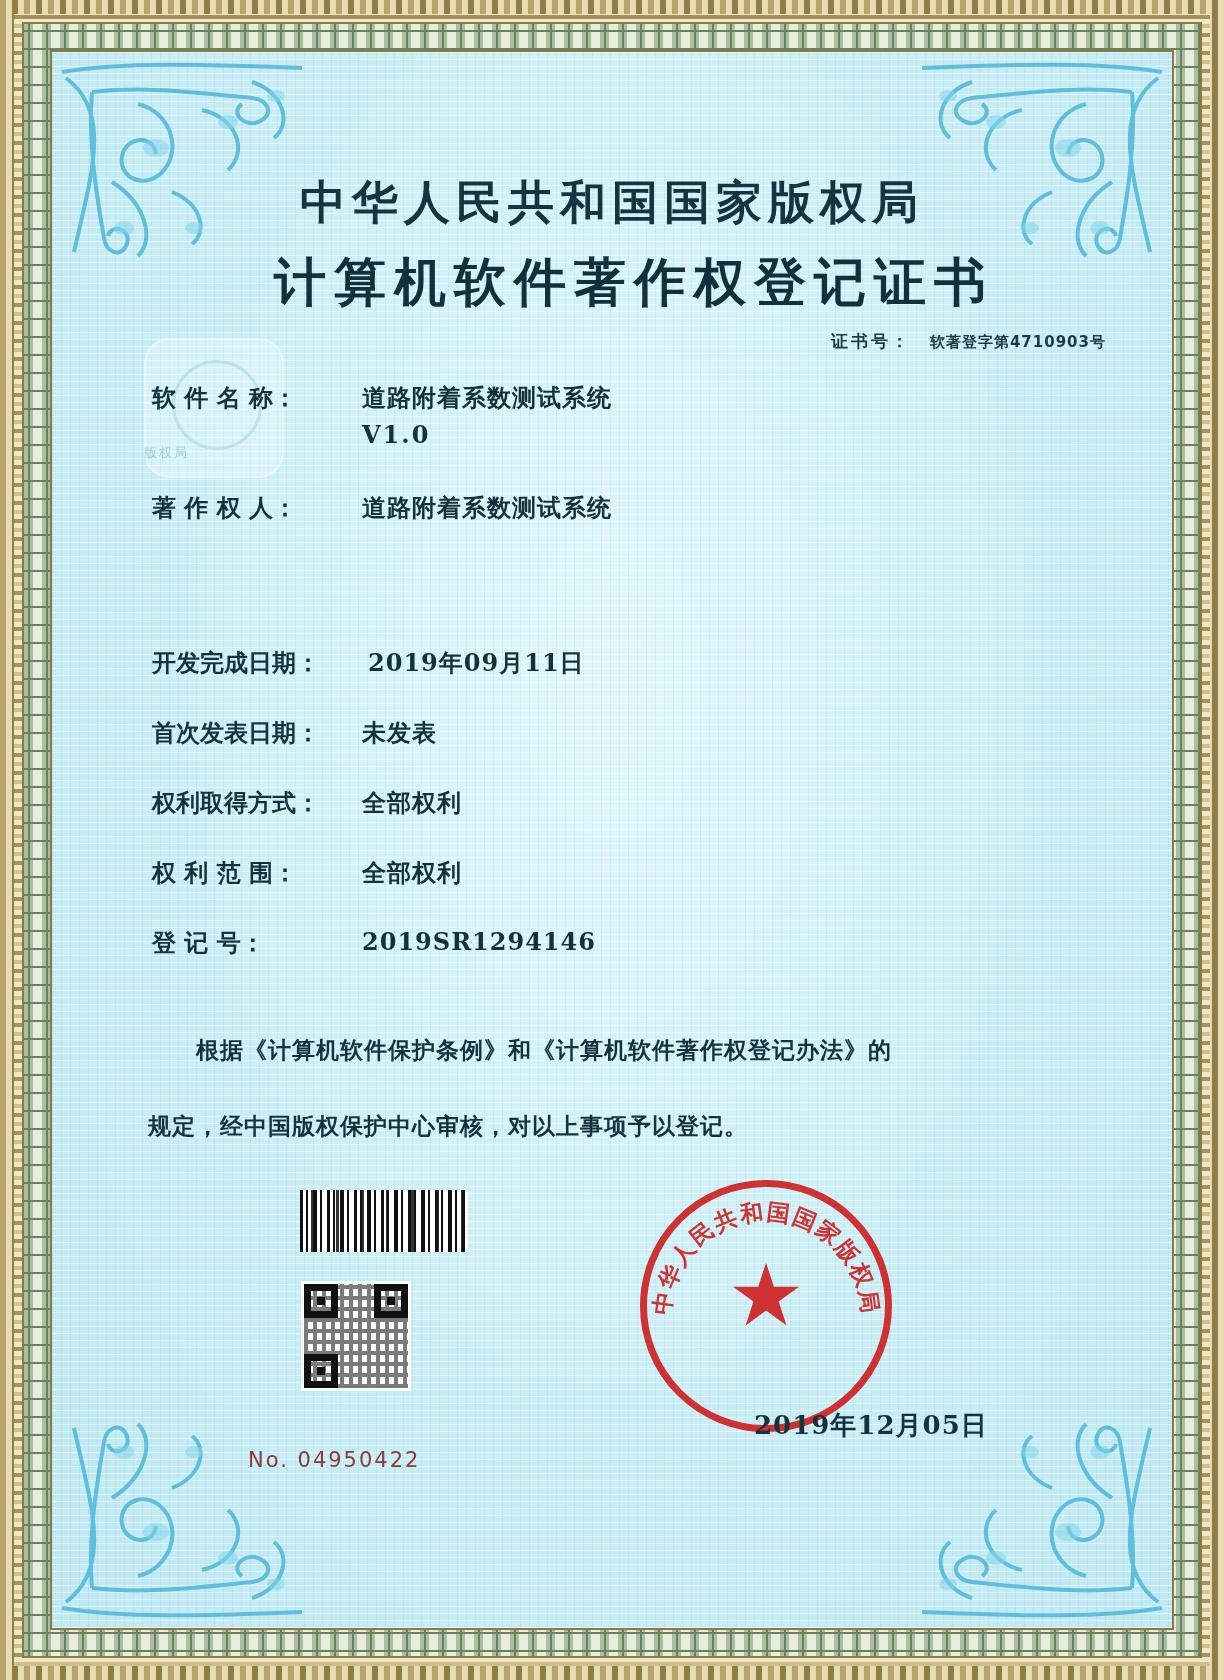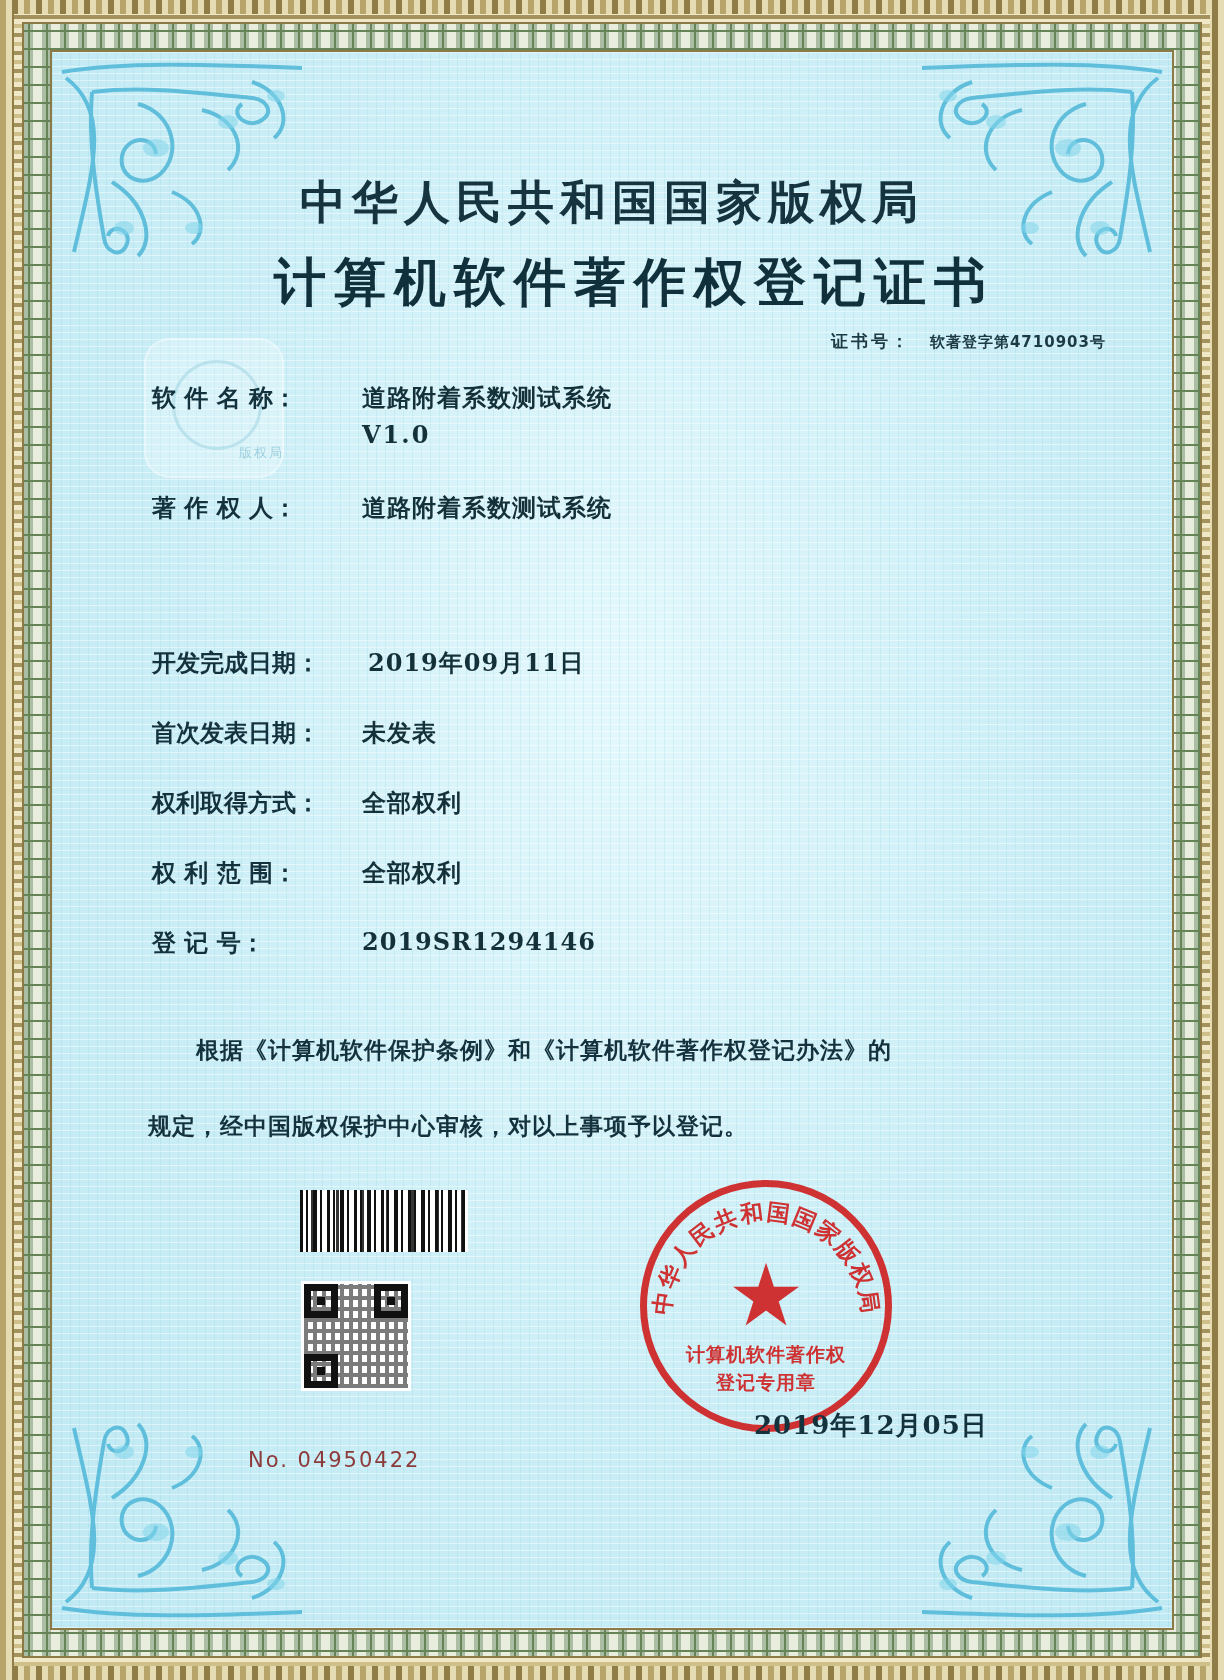--- a/index.html
+++ b/index.html
@@ -102,22 +102,22 @@
     border-radius:26px;
     background:rgba(255,255,255,.30);
     box-shadow:inset 0 0 0 2px rgba(255,255,255,.5);
     opacity:.8;
   }
   .watermark .ring{
     position:absolute;left:28px;top:22px;width:84px;height:84px;
     border:3px solid rgba(150,205,220,.55);border-radius:50%;
   }
   .watermark .txt{
-    position:absolute;left:0;right:0;bottom:16px;text-align:right;
-    font-size:13px;color:rgba(120,185,205,.75);letter-spacing:2px;padding-left:19px;
+    position:absolute;left:0;right:0;bottom:16px;text-align:left;
+    font-size:13px;color:rgba(120,185,205,.75);letter-spacing:2px;
   }
 
   .rows{position:absolute;left:100px;top:330px;right:80px;}
   .row{display:flex;align-items:flex-start;margin-bottom:0;}
   .label{
     width:210px;flex:0 0 210px;
     font-family:"DejaVu Serif", serif;
     font-weight:700;font-size:24px;color:#14323d;
     letter-spacing:0px;
   }
@@ -389,23 +389,19 @@
         <div class="ring"></div>
         <svg viewBox="0 0 252 252" aria-hidden="true">
           <defs>
             <path id="arcpath" d="M 30 136 A 96 96 0 0 1 222 136"></path>
           </defs>
           <text>
             <textPath href="#arcpath" startOffset="50%" text-anchor="middle">中华人民共和国国家版权局</textPath>
           </text>
         </svg>
         <div class="star">★</div>
-        <div class="bottom">
-          <div>计算机软件著作权</div>
-          <div>登记专用章</div>
-        </div>
       </div>
 
       <div class="issue-date">2019年12月05日</div>
 
     </div>
   </div>
 </div>
 
 </body></html>

